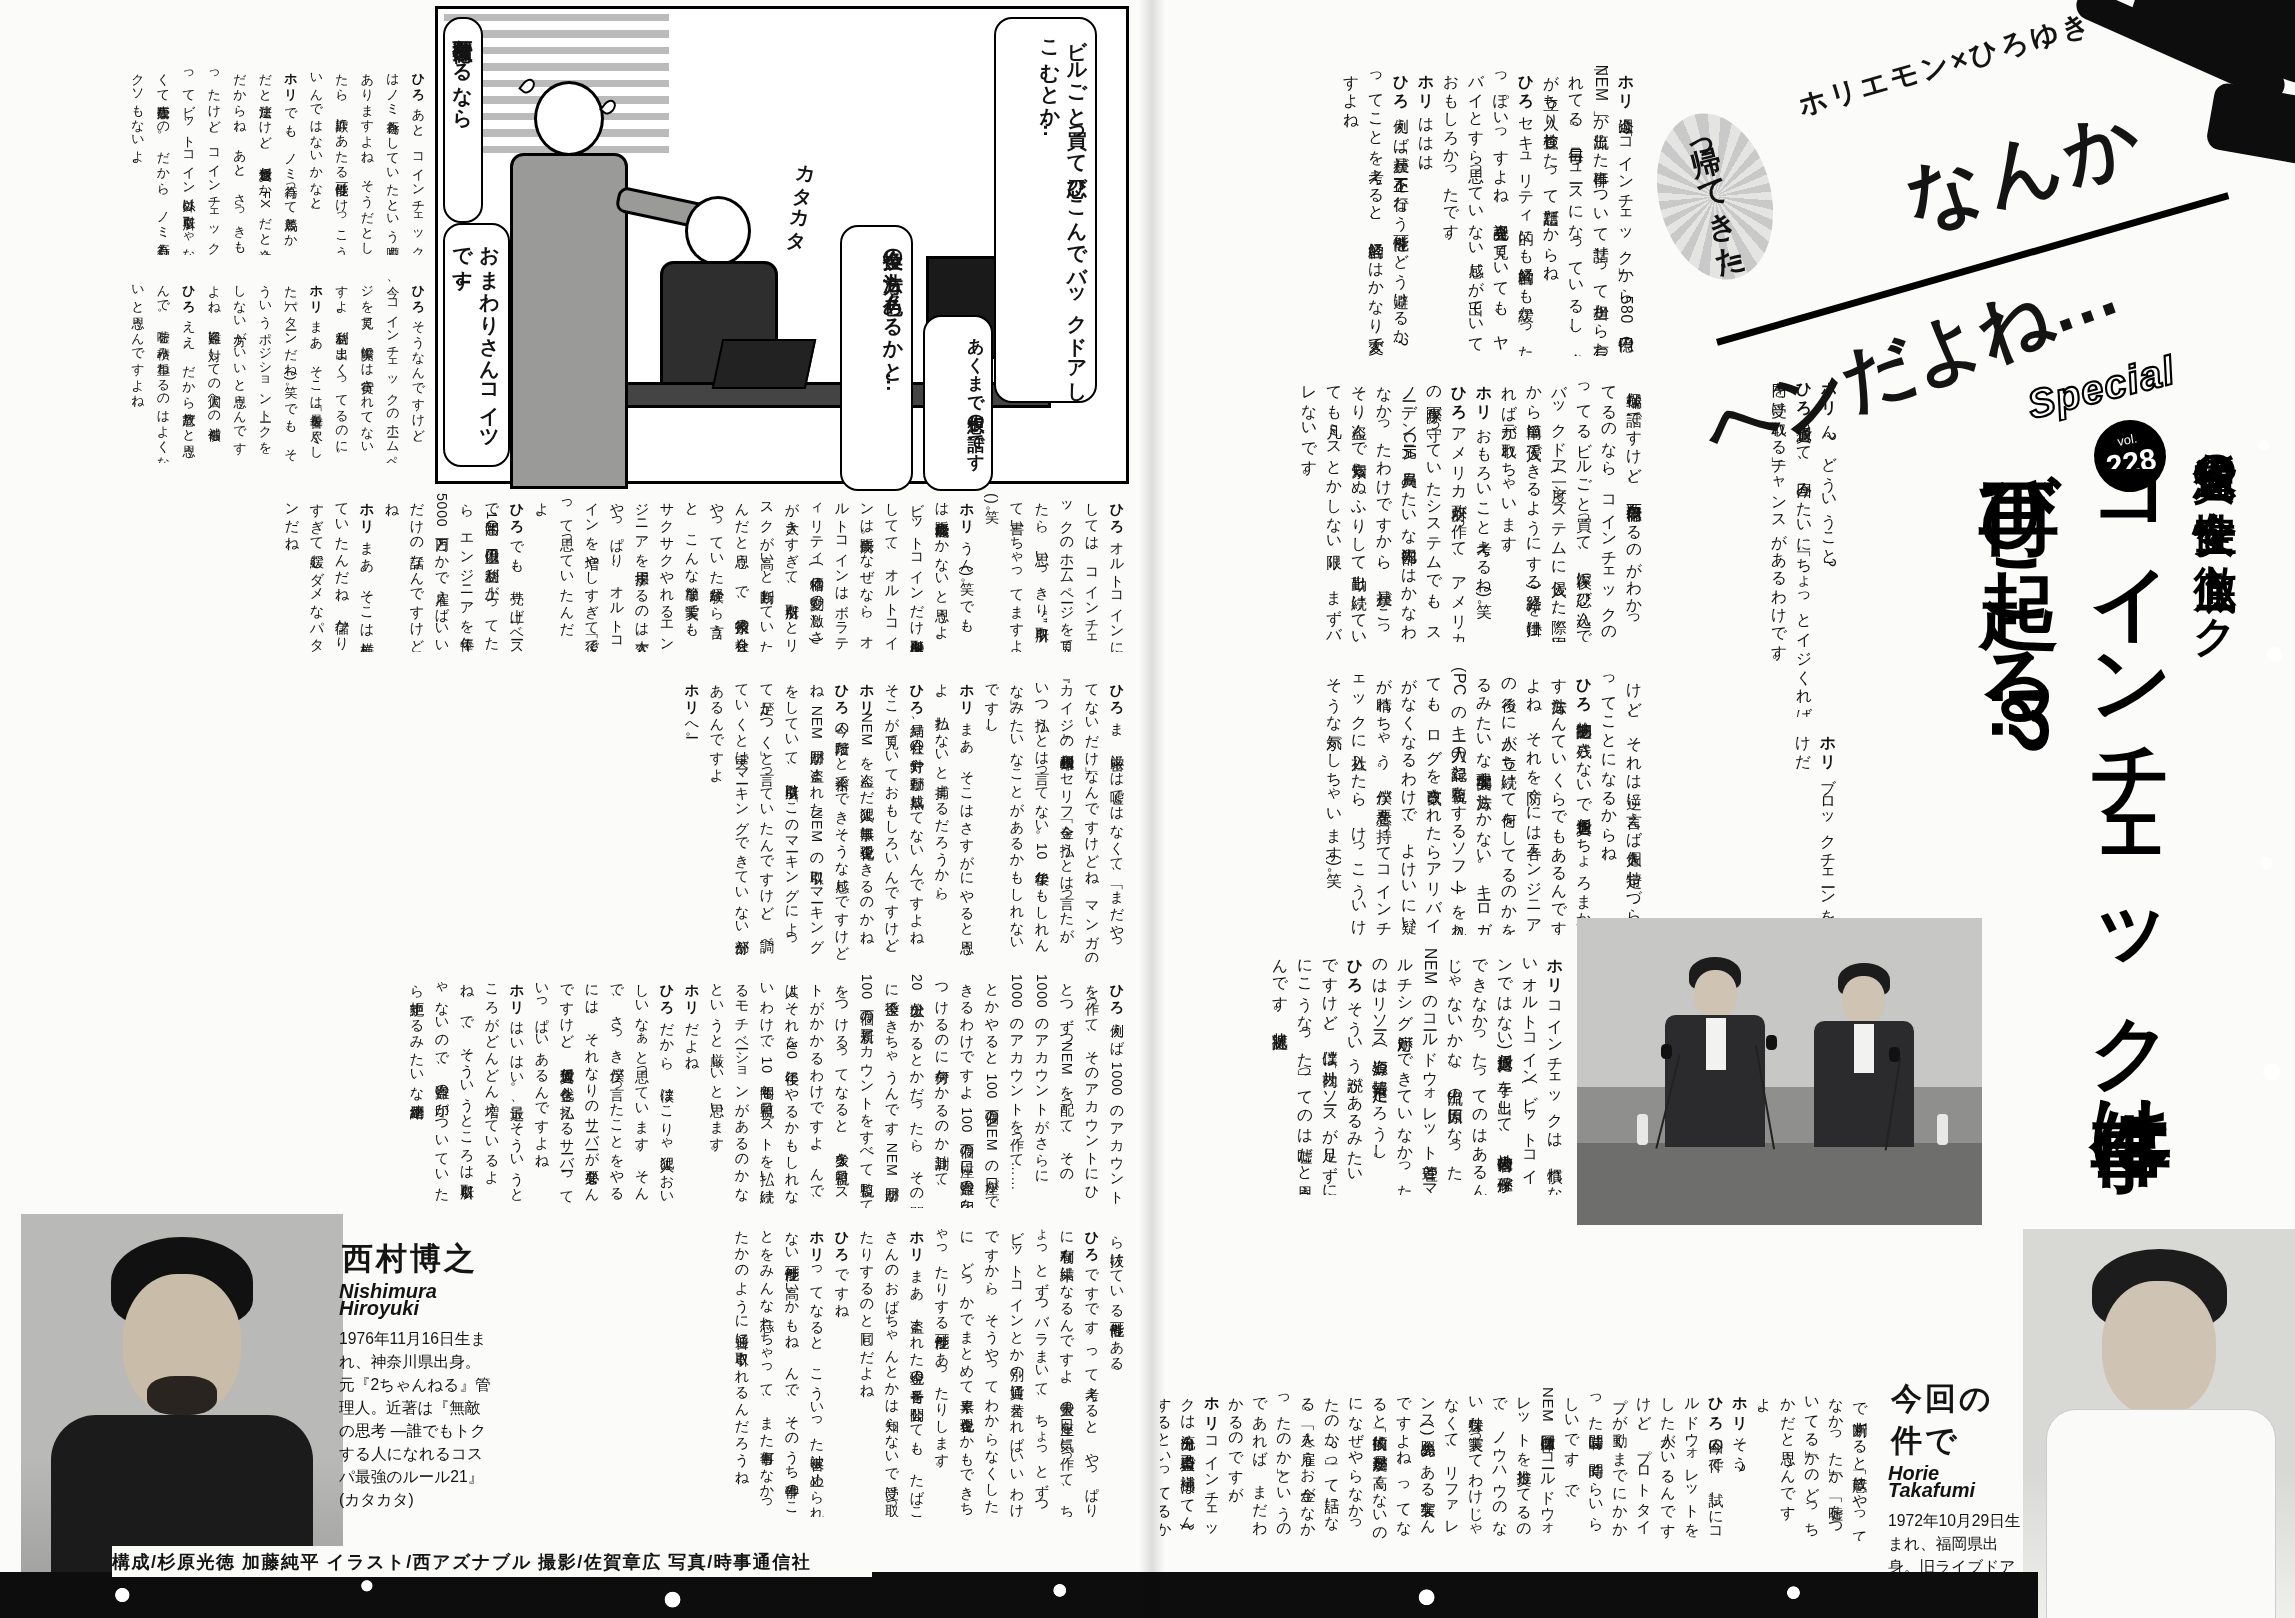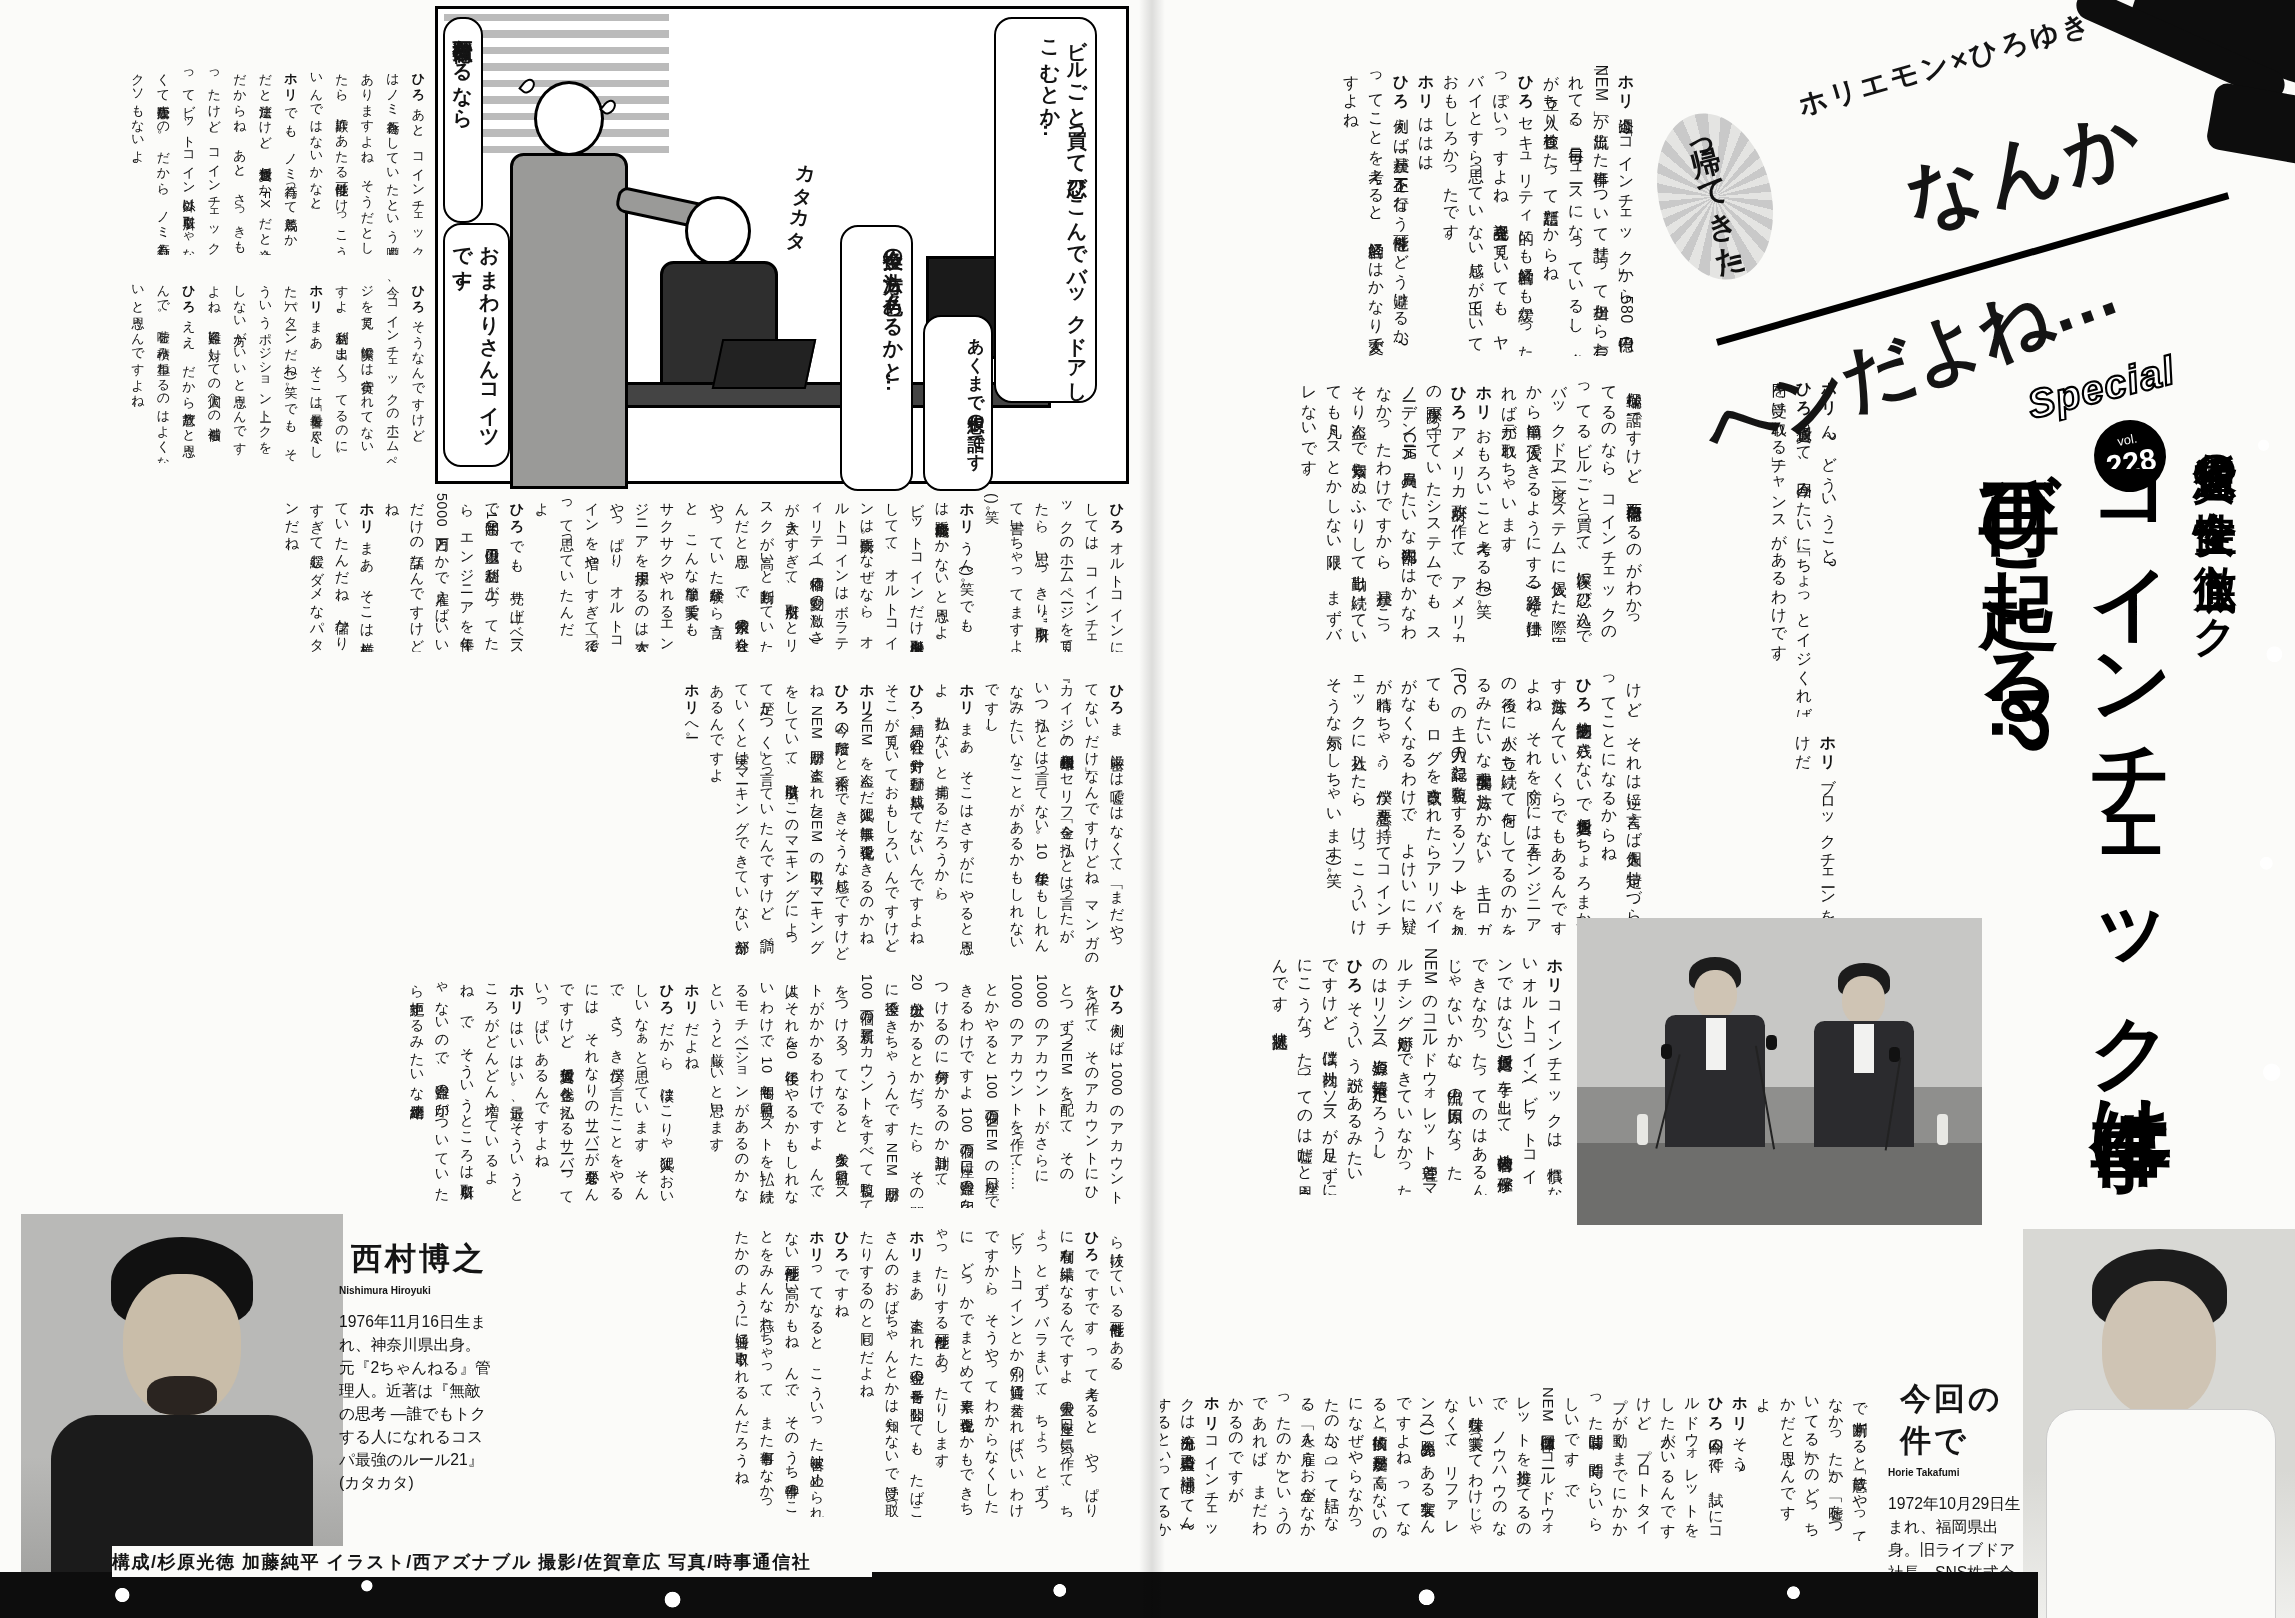--- a/index.html
+++ b/index.html
@@ -84,22 +84,22 @@
   .micline{position:absolute;width:2.2px;background:#222;}
   .michead{position:absolute;width:10.5px;height:15px;background:#111;border-radius:4.5px;}
   #press-table{position:absolute;left:0;top:225px;width:100%;height:82px;background:#6e6e6c;}
   .bottle{position:absolute;width:10.5px;height:31px;background:#e8e8e4;border-radius:3.7px;top:196px;}
   #nishimura-photo{left:21px;top:1214px;width:322px;height:405px;background:
      linear-gradient(180deg,#b9b9b7 0 60%,#9a9a98 100%);}
   #horie-photo{left:2023px;top:1229px;width:273px;height:390px;background:
      linear-gradient(180deg,#d8d8d4 0 62%,#efefec 100%);}
   
   .profile{position:absolute;}
-  .profile .pname{font-size:31px;font-weight:900;margin:0 0 3px 12px;letter-spacing:3px;}
-  .profile .promaji{font-size:10px;font-weight:bold;line-height:16.5px;margin:0 0 10.5px 0;}
+  .profile .pname{font-size:31px;font-weight:900;margin:0 0 3px 3px;letter-spacing:3px;}
+  .profile .promaji{font-size:20px;font-weight:bold;line-height:16.5px;margin:0 0 10.5px 0;font-style:italic;}
   .profile .pbio{font-size:15.7px;line-height:23px;margin:0;}
   
   #caption{left:1577px;top:1235px;width:408px;font-size:18px;line-height:25px;}
   #credits{left:112px;top:1546px;width:760px;height:31px;background:#fbfbf9;
      font-size:18px;font-weight:bold;display:flex;align-items:center;letter-spacing:1.5px;}
 </style>
 </head>
 <body>
 
 <div id="spread">

